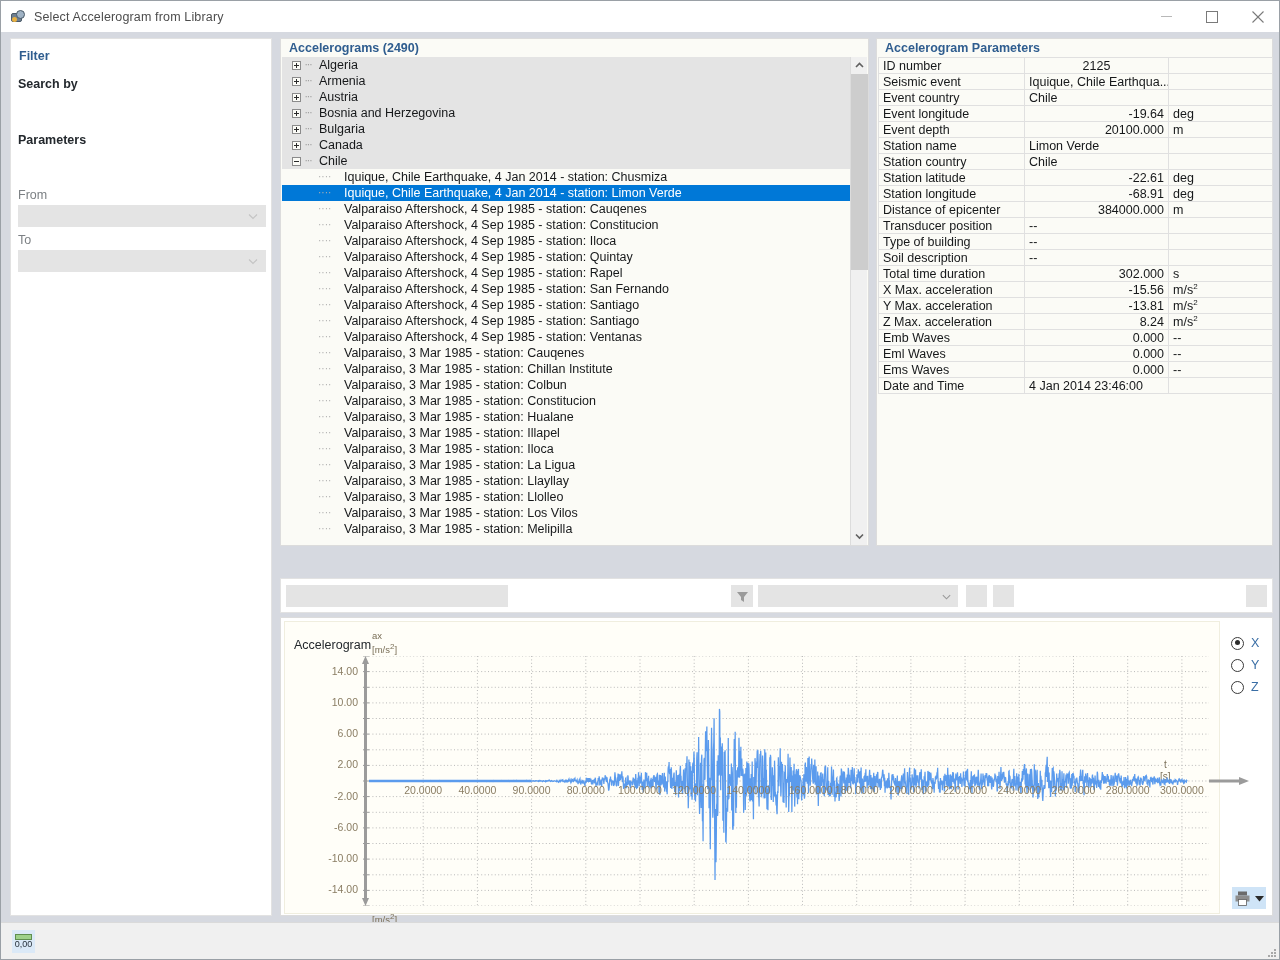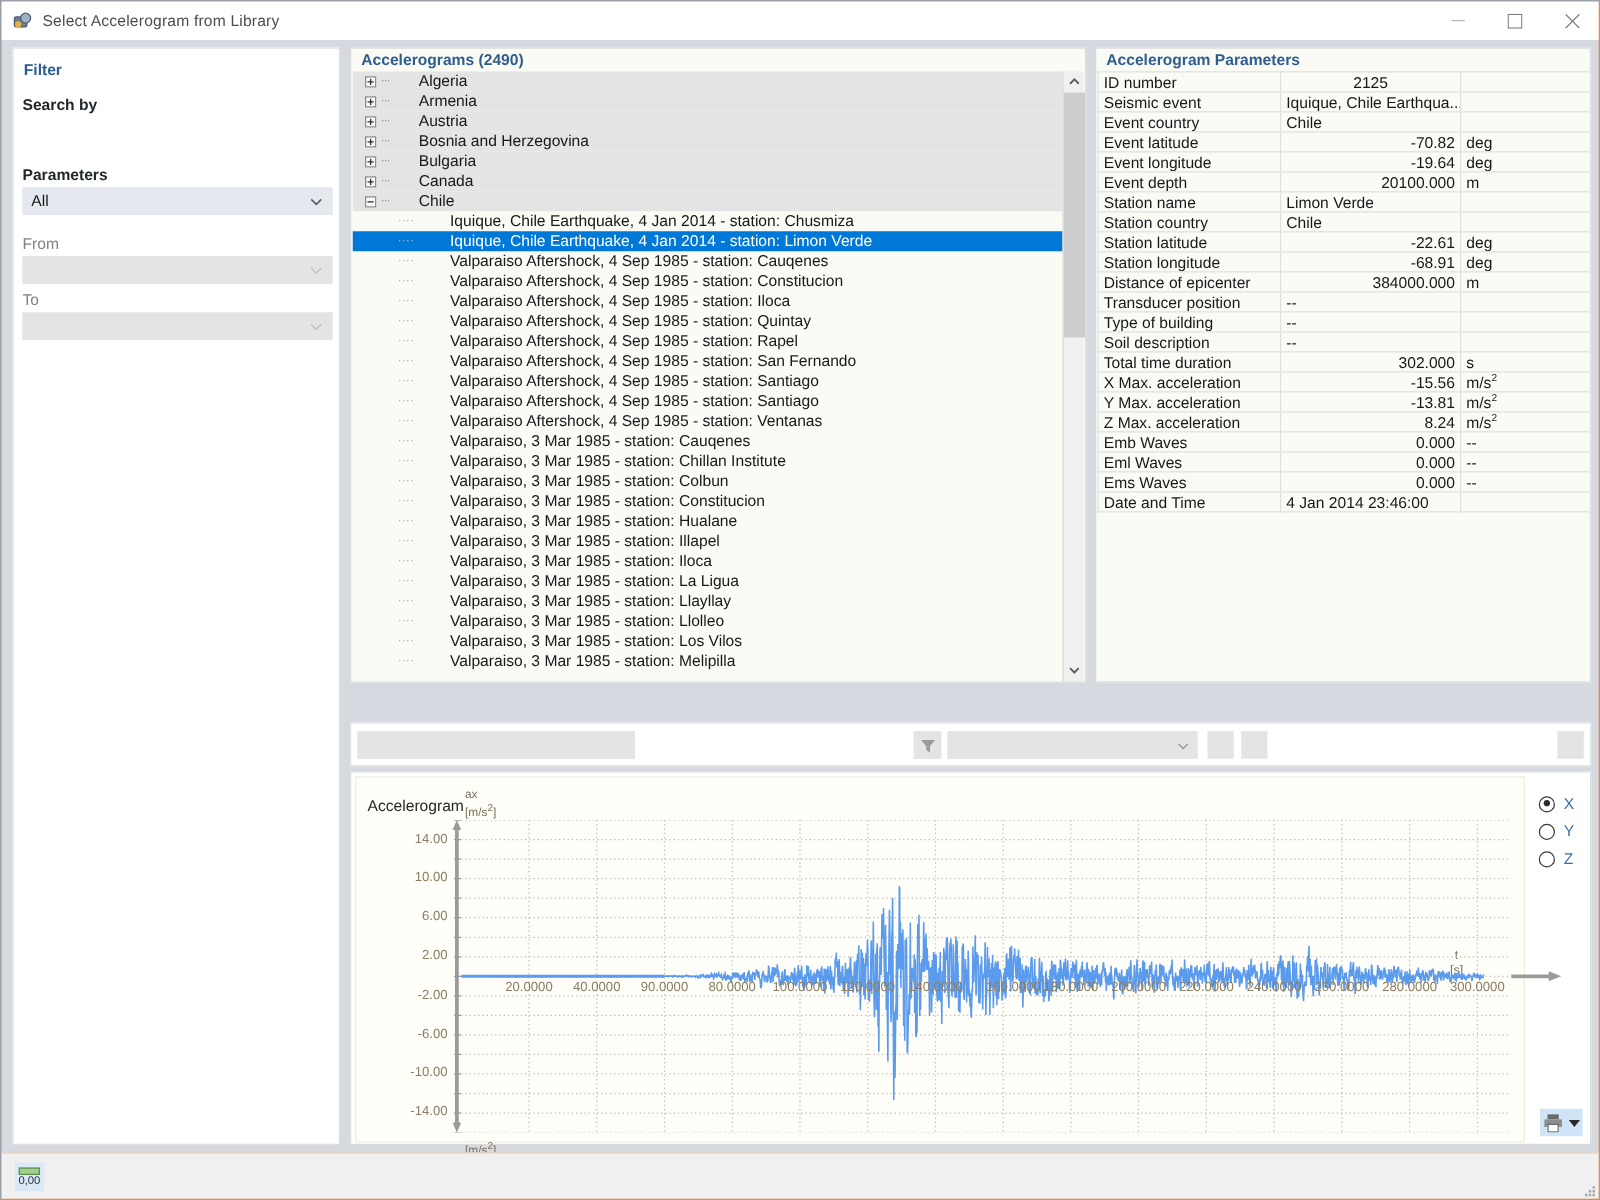--- a/index.html
+++ b/index.html
@@ -9,21 +9,21 @@
     width: 1280px; height: 960px;
     overflow: hidden;
     font-family: "Liberation Sans", sans-serif;
     font-size: 12px;
     color: #1a1a1a;
     background: #ffffff;
   }
   #app {
     position: relative;
     width: 1280px; height: 960px;
-    background: #f97316;
+    background: #e5e5e5;
     border: 1px solid #9aa0a6;
     overflow: hidden;
   }
 
   
   .titlebar {
     position: absolute; left: 0; top: 0; width: 1280px; height: 31px;
     background: #ffffff;
     display: flex; align-items: center;
   }
@@ -103,21 +103,21 @@
     margin-right:0px; flex:none; position:relative;
   }
   .tplus::before {
     content:""; position:absolute; left:1px; top:3px; width:5px; height:1px; background:#2a2a2a;
   }
   .tplus.plus::after {
     content:""; position:absolute; left:3px; top:1px; width:1px; height:5px; background:#2a2a2a;
   }
   .tdash { width:14px; flex:none; color:#9a9a9a; font-size:10px; text-align:center; letter-spacing:-1px;}
   .tleafmark { width:22px; flex:none; color:#b0b0b0; font-size:10px; overflow:hidden; }
-  .tlabel { padding-left:4px;margin-left:16px; }
+  .tlabel { padding-left:4px; }
 
   .tree-scroll {
     position:absolute; right:1px; top:18px; width:17px; height:488px;
     background:#f0f0f0; border-left:1px solid #dcdcdc;
   }
   .ts-arrow {
     position:absolute; left:0; width:17px; height:17px;
     display:flex; align-items:center; justify-content:center;
   }
   .ts-arrow.up { top:0; }
@@ -272,26 +272,20 @@
   </div>
 
   <div class="body">
 
     <div class="filter-panel">
       <div class="caption">Filter</div>
 
       <div class="fld-label" style="top:38px;">Search by</div>
 
       <div class="fld-label" style="top:94px;">Parameters</div>
-      <div class="combo" style="top:111px;">
-        <span class="cv">All</span>
-        <svg class="chev" viewBox="0 0 12 12">
-            <polyline points="2,4.5 6,8.5 10,4.5" fill="none" stroke="#5a5a5a" stroke-width="1.2"></polyline>
-          </svg>
-      </div>
 
       <div class="fld-label dim" style="top:149px;">From</div>
       <div class="combo disabled" style="top:166px;">
         <span class="cv"></span>
         <svg class="chev" viewBox="0 0 12 12">
             <polyline points="2,4.5 6,8.5 10,4.5" fill="none" stroke="#c4c4c4" stroke-width="1.2"></polyline>
           </svg>
       </div>
 
       <div class="fld-label dim" style="top:194px;">To</div>
@@ -490,25 +484,20 @@
             </tr>
             <tr>
               <td class="k">Seismic event</td>
               <td class="v ctr">Iquique, Chile Earthqua...</td>
               <td class="u"></td>
             </tr>
             <tr>
               <td class="k">Event country</td>
               <td class="v">Chile</td>
               <td class="u"></td>
-            </tr>
-            <tr>
-              <td class="k">Event latitude</td>
-              <td class="v num">-70.82</td>
-              <td class="u">deg</td>
             </tr>
             <tr>
               <td class="k">Event longitude</td>
               <td class="v num">-19.64</td>
               <td class="u">deg</td>
             </tr>
             <tr>
               <td class="k">Event depth</td>
               <td class="v num">20100.000</td>
               <td class="u">m</td>

